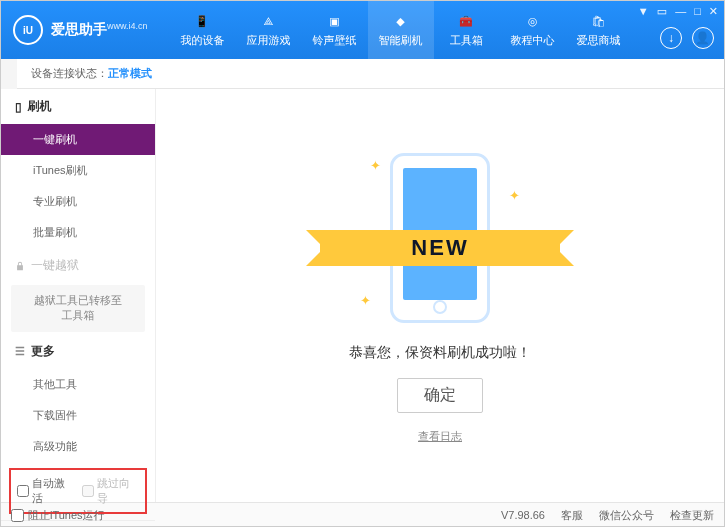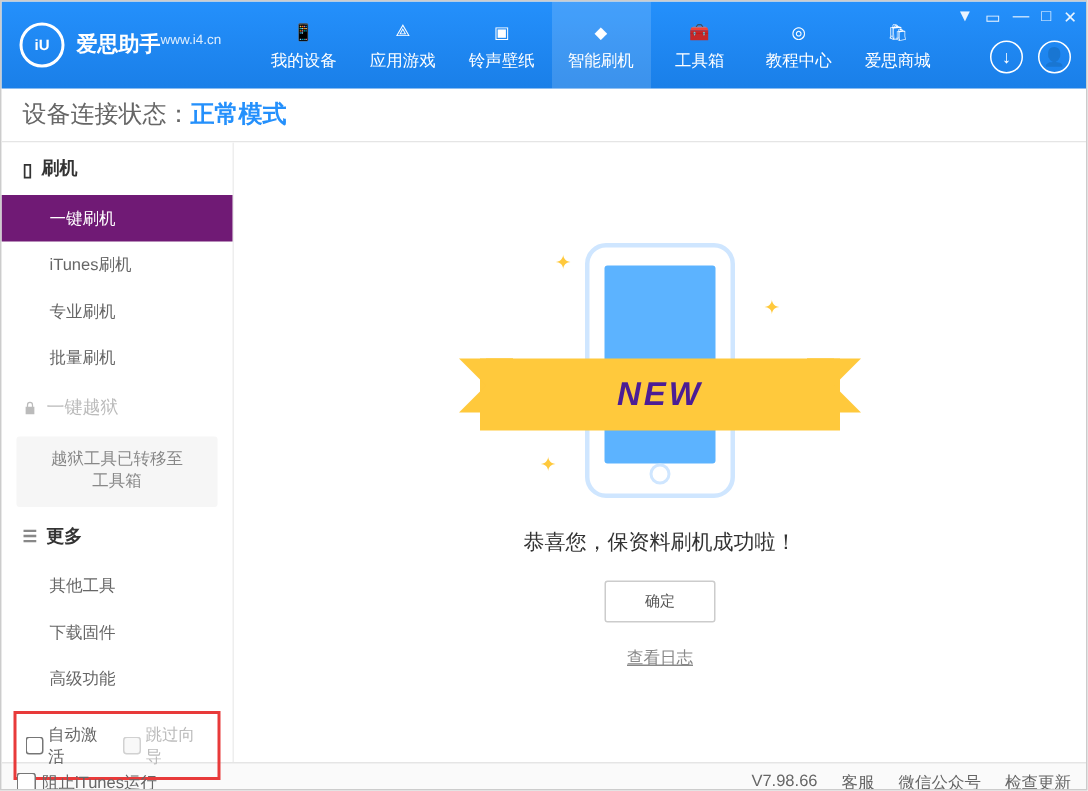--- a/index.html
+++ b/index.html
@@ -15,21 +15,21 @@
 .nav-tabs { display: flex; margin-left: 22px; height: 58px; }
 .nav-tab { width: 66px; display: flex; flex-direction: column; align-items: center; justify-content: center; font-size: 11px; gap: 3px; cursor: pointer; }
 .nav-tab.active { background: rgba(255,255,255,0.15); }
 .nav-tab .ico { width: 18px; height: 18px; display: flex; align-items: center; justify-content: center; }
 
 .win-controls { position: absolute; right: 6px; top: 4px; display: flex; gap: 8px; font-size: 11px; }
 .win-controls span { cursor: pointer; opacity: 0.9; }
 .header-icons { position: absolute; right: 10px; top: 26px; display: flex; gap: 10px; }
 .header-icons .ic { width: 22px; height: 22px; border: 1.5px solid #fff; border-radius: 50%; display: flex; align-items: center; justify-content: center; cursor: pointer; font-size: 12px; }
 
-.status-bar { background: #fff; border-bottom: 1px solid #e5e5e5; padding: 7px 14px; font-size: 16px; color: #666; }
+.status-bar { background: #fff; border-bottom: 1px solid #e5e5e5; padding: 7px 14px; font-size: 11px; color: #666; margin-left: 16px; }
 .status-val { color: #2490fc; font-weight: bold; }
 
 .main-area { display: flex; height: calc(527px - 58px - 31px - 25px); background: #fff; }
 .sidebar { width: 155px; border-right: 1px solid #eee; display: flex; flex-direction: column; }
 .side-section { padding: 9px 14px; font-size: 12px; color: #555; display: flex; align-items: center; gap: 6px; cursor: pointer; }
 .side-section.hdr { font-weight: bold; color: #333; }
 .side-item { padding: 8px 14px 8px 32px; font-size: 11px; color: #666; cursor: pointer; }
 .side-item.active { background: #701a75; color: #fff; }
 .side-item.boxed { background: #f6f6f6; color: #888; margin: 2px 10px; padding: 8px 8px; text-align: center; line-height: 1.4; border-radius: 2px; }
 .side-disabled { color: #bbb; }
@@ -41,28 +41,28 @@
 .cb input { width: 12px; height: 12px; }
 .cb.dis { color: #bbb; }
 
 .device-box { border-top: 1px solid #eee; padding: 8px 10px; font-size: 11px; }
 
 .content { flex: 1; display: flex; flex-direction: column; align-items: center; justify-content: center; gap: 16px; }
 .illus { width: 200px; height: 180px; position: relative; display: flex; align-items: center; justify-content: center; }
 .phone { width: 100px; height: 170px; background: #fff; border: 3px solid #cfe6ff; border-radius: 14px; position: relative; }
 .phone::before { content: ""; position: absolute; top: 12px; left: 10px; right: 10px; bottom: 20px; background: #5cb3ff; border-radius: 2px; }
 .phone::after { content: ""; position: absolute; bottom: 6px; left: 50%; transform: translateX(-50%); width: 10px; height: 10px; border: 2px solid #cfe6ff; border-radius: 50%; }
-.new-ribbon { position: absolute; top: 82px; left: -20px; right: -20px; height: 48px; background: #ffc93c; display: flex; align-items: center; justify-content: center; color: #4c1d95; font-weight: 900; font-size: 22px; letter-spacing: 2px; font-style: italic; }
+.new-ribbon { position: absolute; top: 82px; left: -20px; right: -20px; height: 36px; background: #ffc93c; display: flex; align-items: center; justify-content: center; color: #0f172a; font-weight: 900; font-size: 22px; letter-spacing: 2px; }
 .new-ribbon::before, .new-ribbon::after { content: ""; position: absolute; top: 0; width: 0; height: 0; border: 18px solid #ffc93c; }
 .new-ribbon::before { left: -14px; border-left-color: transparent; }
 .new-ribbon::after { right: -14px; border-right-color: transparent; }
 .sparkle { position: absolute; color: #ffc93c; font-size: 13px; }
 
 .success-text { font-size: 14px; color: #333; }
-.ok-btn { border: 1px solid #ccc; background: #fff; padding: 6px 26px; font-size: 10px; cursor: pointer; color: #555; border-radius: 2px; }
+.ok-btn { border: 1px solid #ccc; background: #fff; padding: 6px 26px; font-size: 16px; cursor: pointer; color: #555; border-radius: 2px; }
 .log-link { font-size: 11px; color: #888; text-decoration: underline; cursor: pointer; }
 
 .footer { height: 25px; background: #fafafa; border-top: 1px solid #e5e5e5; display: flex; align-items: center; padding: 0 10px; font-size: 11px; color: #666; }
 .footer .spacer { flex: 1; }
 .footer .fitem { margin-left: 16px; cursor: pointer; }
 .footer-cb { display: flex; align-items: center; gap: 4px; }
 </style>
 </head>
 <body>
 

